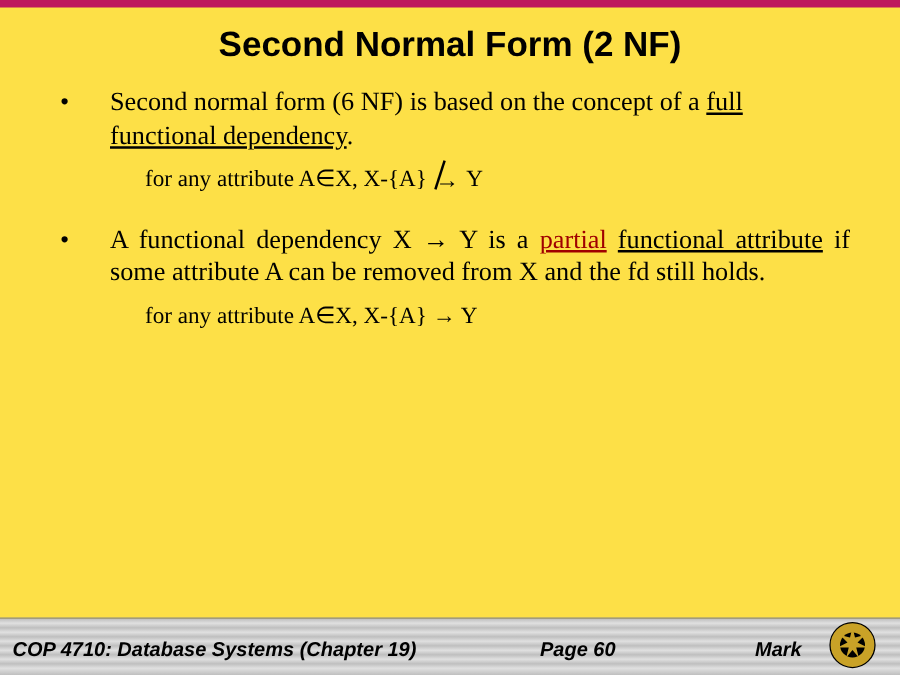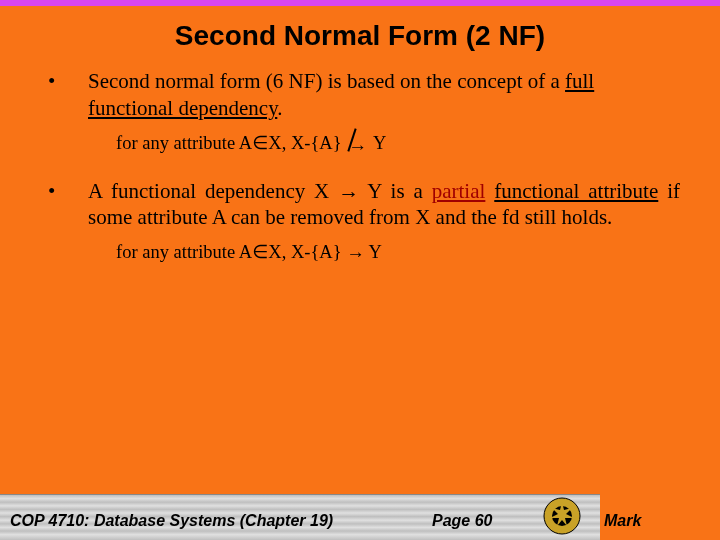--- a/index.html
+++ b/index.html
@@ -5,23 +5,23 @@
   * { box-sizing: border-box; margin: 0; padding: 0; }
   html, body { width: 720px; height: 540px; overflow: hidden; }
   body {
     font-family: Georgia, 'Times New Roman', serif;
     background: #fff;
     position: relative;
   }
   .slide {
     width: 720px;
     height: 540px;
-    background: #f97316;
+    background: #fde047;
     position: relative;
-    border-top: 6px solid #d946ef;
+    border-top: 6px solid #be185d;
   }
   .title {
     font-family: Arial, Helvetica, sans-serif;
     font-size: 28px;
     font-weight: bold;
     color: #000;
     text-align: center;
     padding: 14px 20px 6px 20px;
   }
   .content {
@@ -73,21 +73,21 @@
     top: -6px;
     width: 2px;
     height: 24px;
     background: #000;
     transform: rotate(18deg);
   }
   .footer {
     position: absolute;
     left: 0;
     bottom: 0;
-    width: 600px;
+    width: 720px;
     height: 46px;
     background: linear-gradient(
       to bottom,
       #bfbfbf 0%, #e0e0e0 8%, #bfbfbf 16%, #e0e0e0 24%,
       #bfbfbf 32%, #e0e0e0 40%, #bfbfbf 48%, #e0e0e0 56%,
       #bfbfbf 64%, #e0e0e0 72%, #bfbfbf 80%, #e0e0e0 88%, #bfbfbf 100%
     );
     border-top: 1px solid #888;
     display: flex;
     align-items: center;

